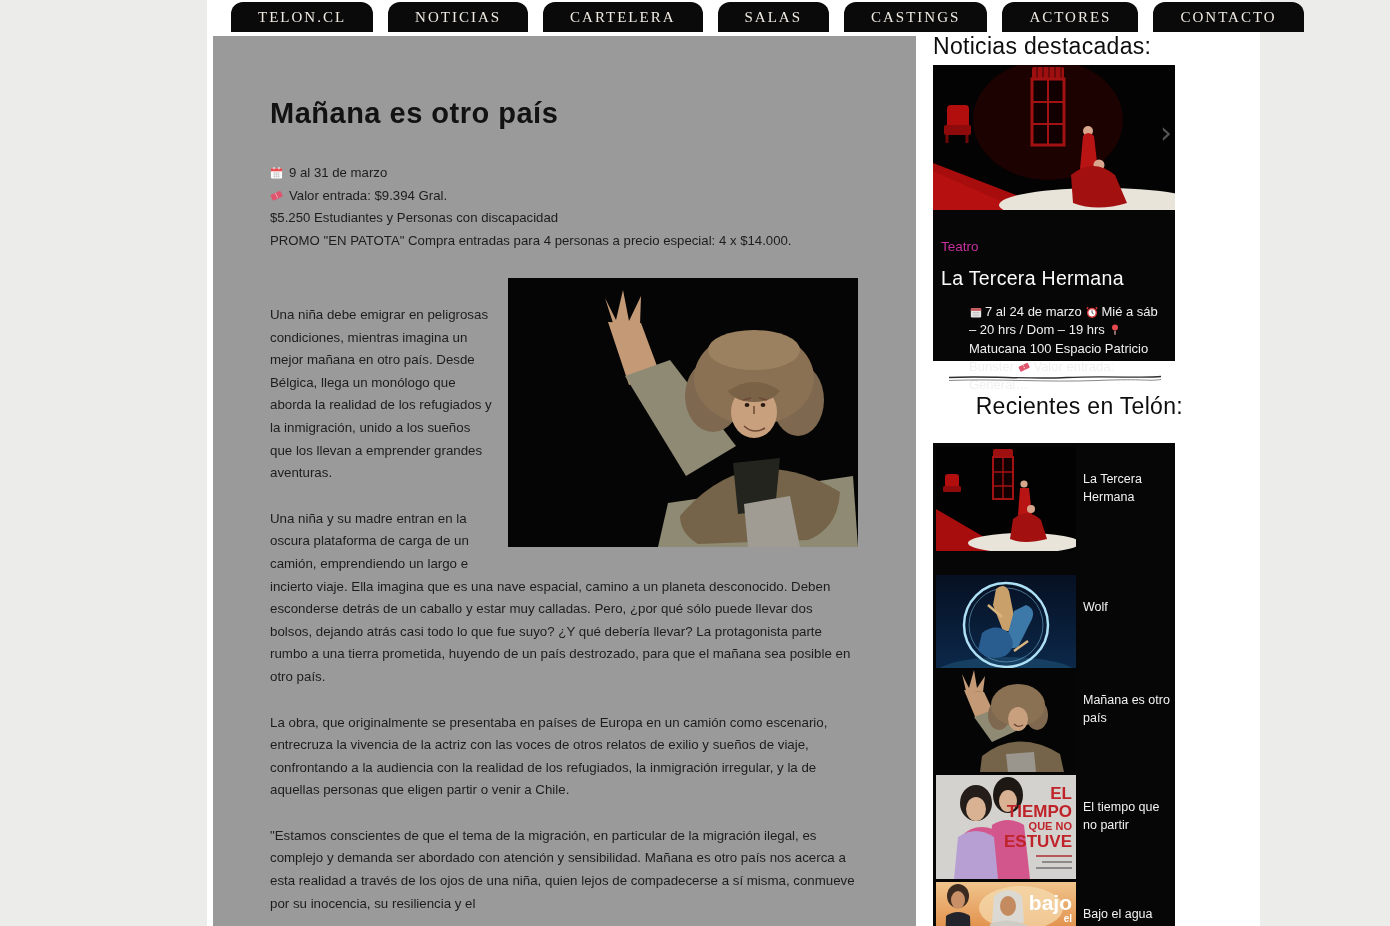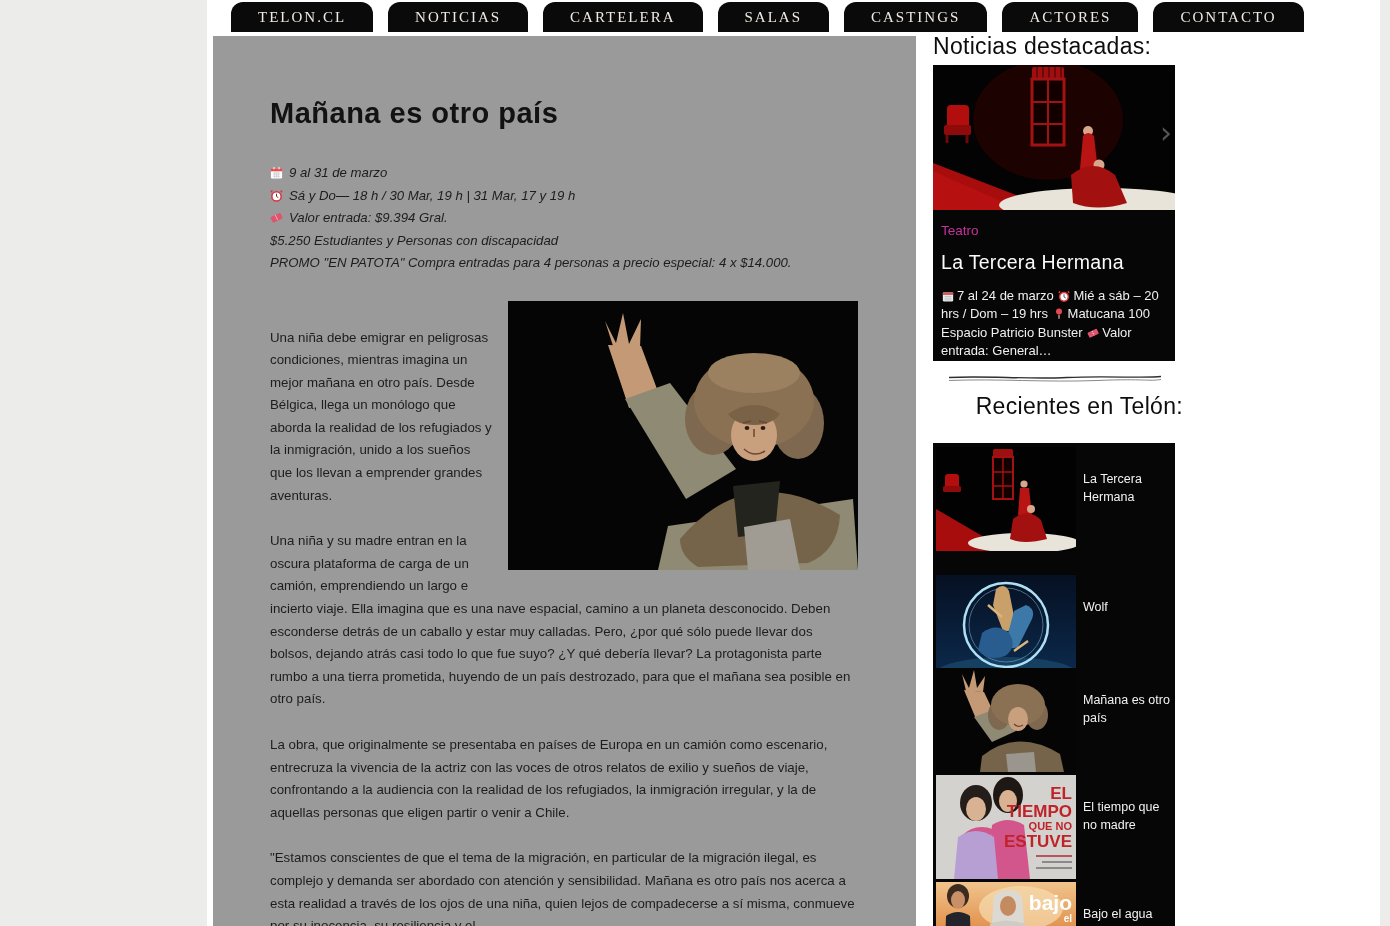--- a/index.html
+++ b/index.html
@@ -1,51 +1,51 @@
 <!DOCTYPE html>
 <html><head>
 <meta charset="utf-8">
 <style>
   * { margin:0; padding:0; box-sizing:border-box; }
   html,body { width:1390px; height:926px; overflow:hidden; background:#ECECEA;
               font-family:"Liberation Sans", sans-serif; }
-  .page { position:absolute; left:207px; top:0; width:1173px; height:926px; background:#ffffff; }
+  .page { position:absolute; left:207px; top:0; width:1053px; height:926px; background:#ffffff; }
 
   
   .nav { position:absolute; left:24px; top:2px; display:flex; gap:15px; }
   .tab { background:#0a0a0a; color:#efe9e1; height:30px; line-height:31px;
          padding:0 27px; border-radius:12px 12px 0 0;
          font-family:"Liberation Serif", serif; font-size:15px; letter-spacing:2px;
          text-decoration:none; white-space:nowrap; cursor:pointer; }
 
   
   .content { position:absolute; left:6px; top:36px; width:703px; height:890px;
              background:#9A9A9A; overflow:hidden; padding:61px 58px 0 57px; color:#1d1d1d; }
   .a-title { font-size:29px; font-weight:700; letter-spacing:.5px; color:#121212; margin-bottom:32px; }
-  .eline { font-size:13.2px; line-height:22.5px; height:22.5px; white-space:nowrap;font-style:italic; }
+  .eline { font-size:13.2px; line-height:22.5px; height:22.5px; white-space:nowrap; }
   .eline svg { vertical-align:-2px; margin-right:6px; }
   .body-text { margin-top:52px; font-size:13.3px; line-height:22.6px; }
   .body-text p { margin-bottom:23px; }
   .article-image { float:right; width:350px; height:269px; margin:-26px 0 16px 14px; }
   .article-image svg { display:block; }
 
   
   .sb-head { position:absolute; left:726px; width:250px; font-size:23px; color:#0d0d0d;
              letter-spacing:.3px; font-weight:400; }
   .h1-pos { top:33px; } .h2-pos { top:393px;text-align:right; }
 
   .featured-card { position:absolute; left:726px; top:65px; width:242px; height:296px;
                    background:#060606; cursor:pointer; }
   .card-image { position:relative; width:242px; height:145px; overflow:hidden; }
   .card-next { position:absolute; right:3px; top:53px; color:#555; font-size:30px; line-height:30px;
                cursor:pointer; font-family:"DejaVu Sans", sans-serif; }
-  .card-body { padding:13px 8px 0 8px; }
+  .card-body { padding:29px 8px 0 8px; }
   .card-cat { font-size:13.5px; color:#C8309E; }
   .card-title { font-size:19.5px; color:#fbfbfb; margin-top:13px; letter-spacing:.3px; }
-  .card-details { margin-top:13px; font-size:13px; line-height:18.3px; color:#f0f0f0; }
+  .card-details { margin-top:13px; font-size:13px; line-height:18.3px; color:#f0f0f0;margin-left:28px; }
   .card-details svg { vertical-align:-2px; margin:0 3px 0 1px; }
 
   .divider { position:absolute; left:740px; top:374px; }
 
   .recent-panel { position:absolute; left:726px; top:443px; width:242px; height:483px;
                   background:#060606; overflow:hidden; }
   .recent-item { position:absolute; left:3px; width:236px; height:104px; cursor:pointer; }
   .r0{top:4px;} .r1{top:132px;} .r2{top:225px;} .r3{top:332px;} .r4{top:439px;}
   .thumb { position:absolute; left:0; top:0; width:140px; height:104px; }
   .rtitle { position:absolute; left:147px; top:24px; width:90px; color:#f2f2f2;
@@ -71,27 +71,20 @@
 
     <div>
       <div class="eline">
         <svg width="13" height="13" viewBox="0 0 14 14">
             <rect x="1" y="2.5" width="12" height="11" rx="1.5" fill="#fff"></rect>
             <path d="M1 2.5h12v3.2H1z" fill="#E5484D"></path>
             <rect x="3.4" y="0.7" width="1.7" height="3" rx="0.8" fill="#d8d8d8"></rect>
             <rect x="8.9" y="0.7" width="1.7" height="3" rx="0.8" fill="#d8d8d8"></rect>
             <path d="M3 7.5h8M3 9.5h8M3 11.5h8M5 6.5v6M7 6.5v6M9 6.5v6" stroke="#bdbdbd" stroke-width="0.6"></path>
           </svg><span>9 al 31 de marzo</span>
-      </div>
-      <div class="eline">
-        <svg width="13" height="13" viewBox="0 0 14 14">
-            <path d="M2.5 1.5L1 3.5M11.5 1.5L13 3.5" stroke="#D8383F" stroke-width="1.6"></path>
-            <circle cx="7" cy="8" r="5" fill="#fff" stroke="#D8383F" stroke-width="1.7"></circle>
-            <path d="M7 5v3l2 1.4" stroke="#333" stroke-width="1" fill="none"></path>
-          </svg><span>Sá y Do— 18 h / 30 Mar, 19 h | 31 Mar, 17 y 19 h</span>
       </div>
       <div class="eline">
         <svg width="13" height="13" viewBox="0 0 14 14">
             <g transform="rotate(-25 7 7)">
               <rect x="1" y="4" width="12" height="6.6" rx="1.2" fill="#E0556E"></rect>
               <path d="M7 4.6v5.4" stroke="#fff" stroke-width="0.9" stroke-dasharray="1.3 1.1"></path>
             </g>
           </svg><span>Valor entrada: $9.394 Gral.</span>
       </div>
       <div class="eline">$5.250 Estudiantes y Personas con discapacidad</div>
@@ -254,21 +247,21 @@
         <ellipse cx="40" cy="34" rx="10" ry="12" fill="#D9B294"></ellipse>
         <path d="M18,104 L22,62 Q40,50 58,62 L62,104 Z" fill="#B79FD4"></path>
         <text x="136" y="24" text-anchor="end" font-family="Liberation Sans, sans-serif" font-weight="bold" font-size="17" fill="#BF2329">EL</text>
         <text x="136" y="42" text-anchor="end" font-family="Liberation Sans, sans-serif" font-weight="bold" font-size="17" fill="#BF2329">TIEMPO</text>
         <text x="136" y="55" text-anchor="end" font-family="Liberation Sans, sans-serif" font-weight="bold" font-size="11" fill="#BF2329">QUE NO</text>
         <text x="136" y="72" text-anchor="end" font-family="Liberation Sans, sans-serif" font-weight="bold" font-size="17" fill="#BF2329">ESTUVE</text>
         <rect x="100" y="80" width="36" height="2" fill="#B5565A"></rect>
         <rect x="106" y="86" width="30" height="2" fill="#8A8A8A"></rect>
         <rect x="100" y="92" width="36" height="2" fill="#8A8A8A"></rect>
       </svg>
-      <span class="rtitle">El tiempo que no madre</span>
+      <span class="rtitle">El tiempo que no partir</span>
     </div>
 
     <div class="recent-item r4">
       <svg class="thumb" viewBox="0 0 140 104">
         <defs>
             <linearGradient id="bg" x1="0" y1="0" x2="0" y2="1">
               <stop offset="0" stop-color="#F0C48C"></stop>
               <stop offset="0.5" stop-color="#E08B45"></stop>
               <stop offset="1" stop-color="#B65F28"></stop>
             </linearGradient>

